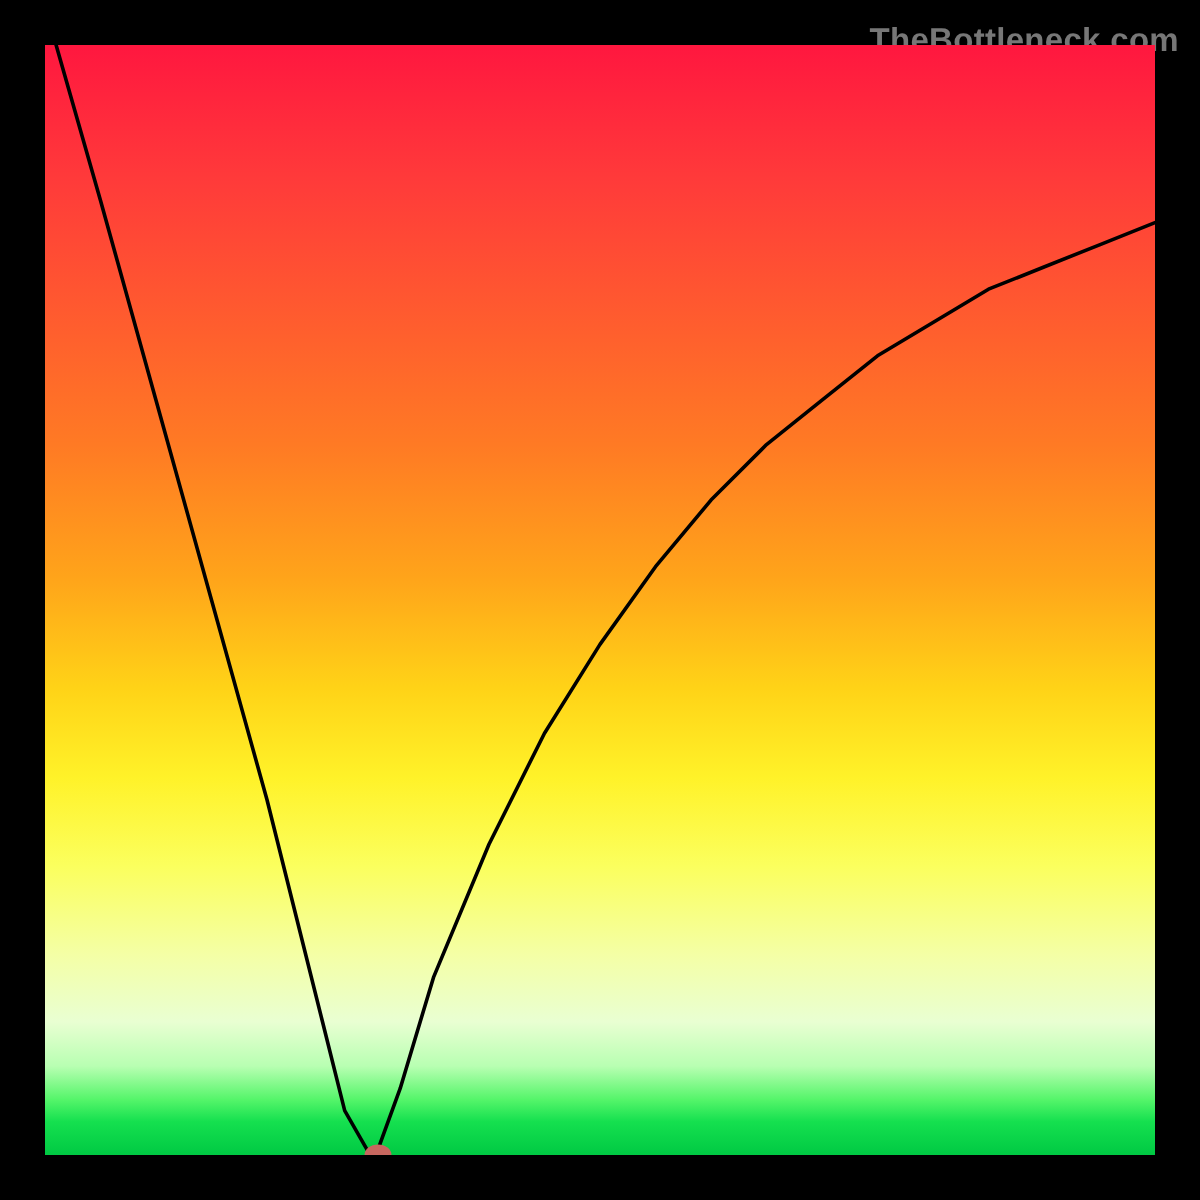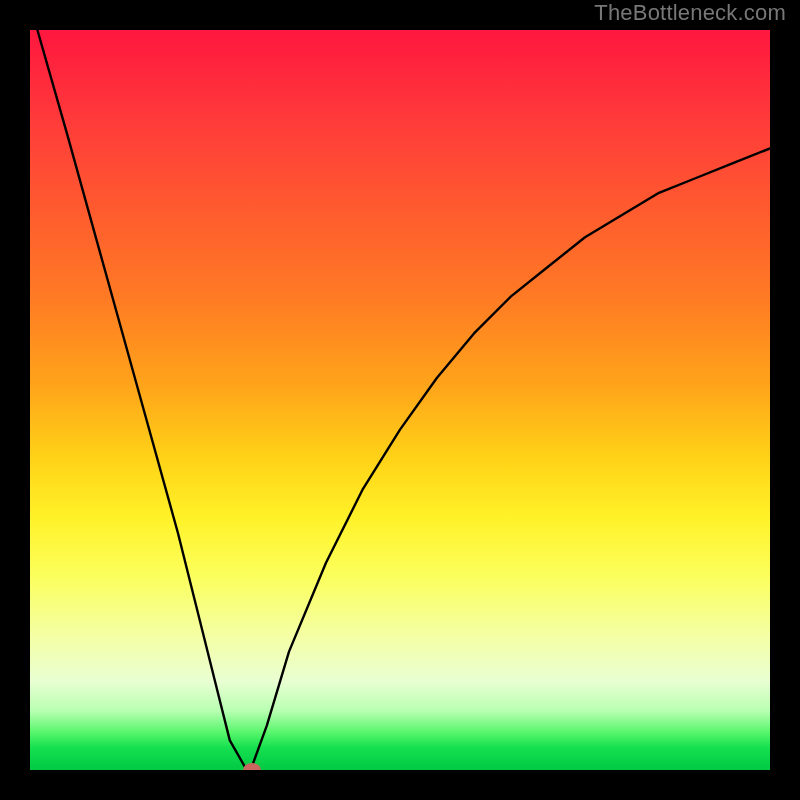--- a/index.html
+++ b/index.html
@@ -12,25 +12,25 @@
     overflow: hidden;
   }
   .frame {
     position: relative;
     width: 800px;
     height: 800px;
     background: #000;
   }
   .watermark {
     position: absolute;
-    top: 0;
+    top: 14px;
     right: 14px;
     color: #777;
     font-size: 22px;
-    font-weight: 400;
+    font-weight: 700;
     letter-spacing: 0.2px;
     user-select: none;
   }
   .plot-area {
     position: absolute;
     left: 30px;
     top: 30px;
     width: 740px;
     height: 740px;
     overflow: hidden;

